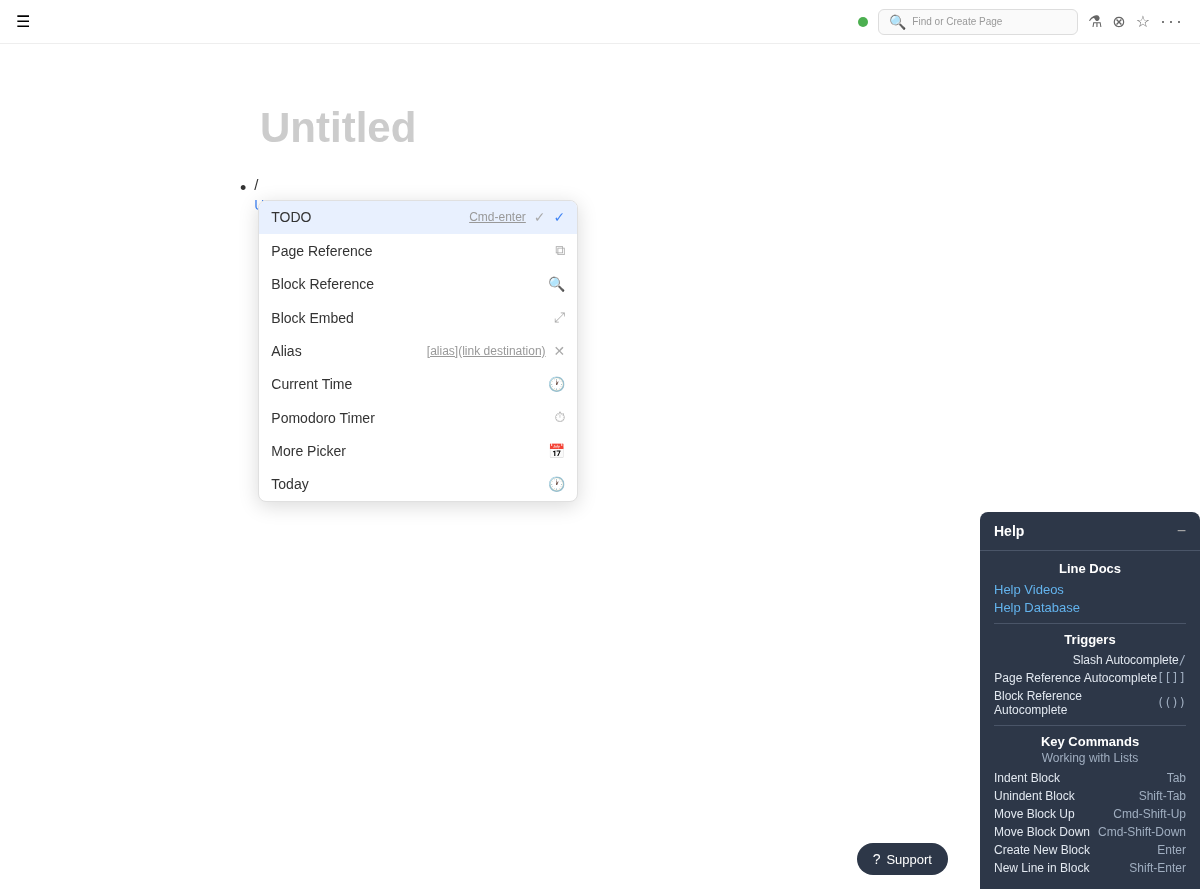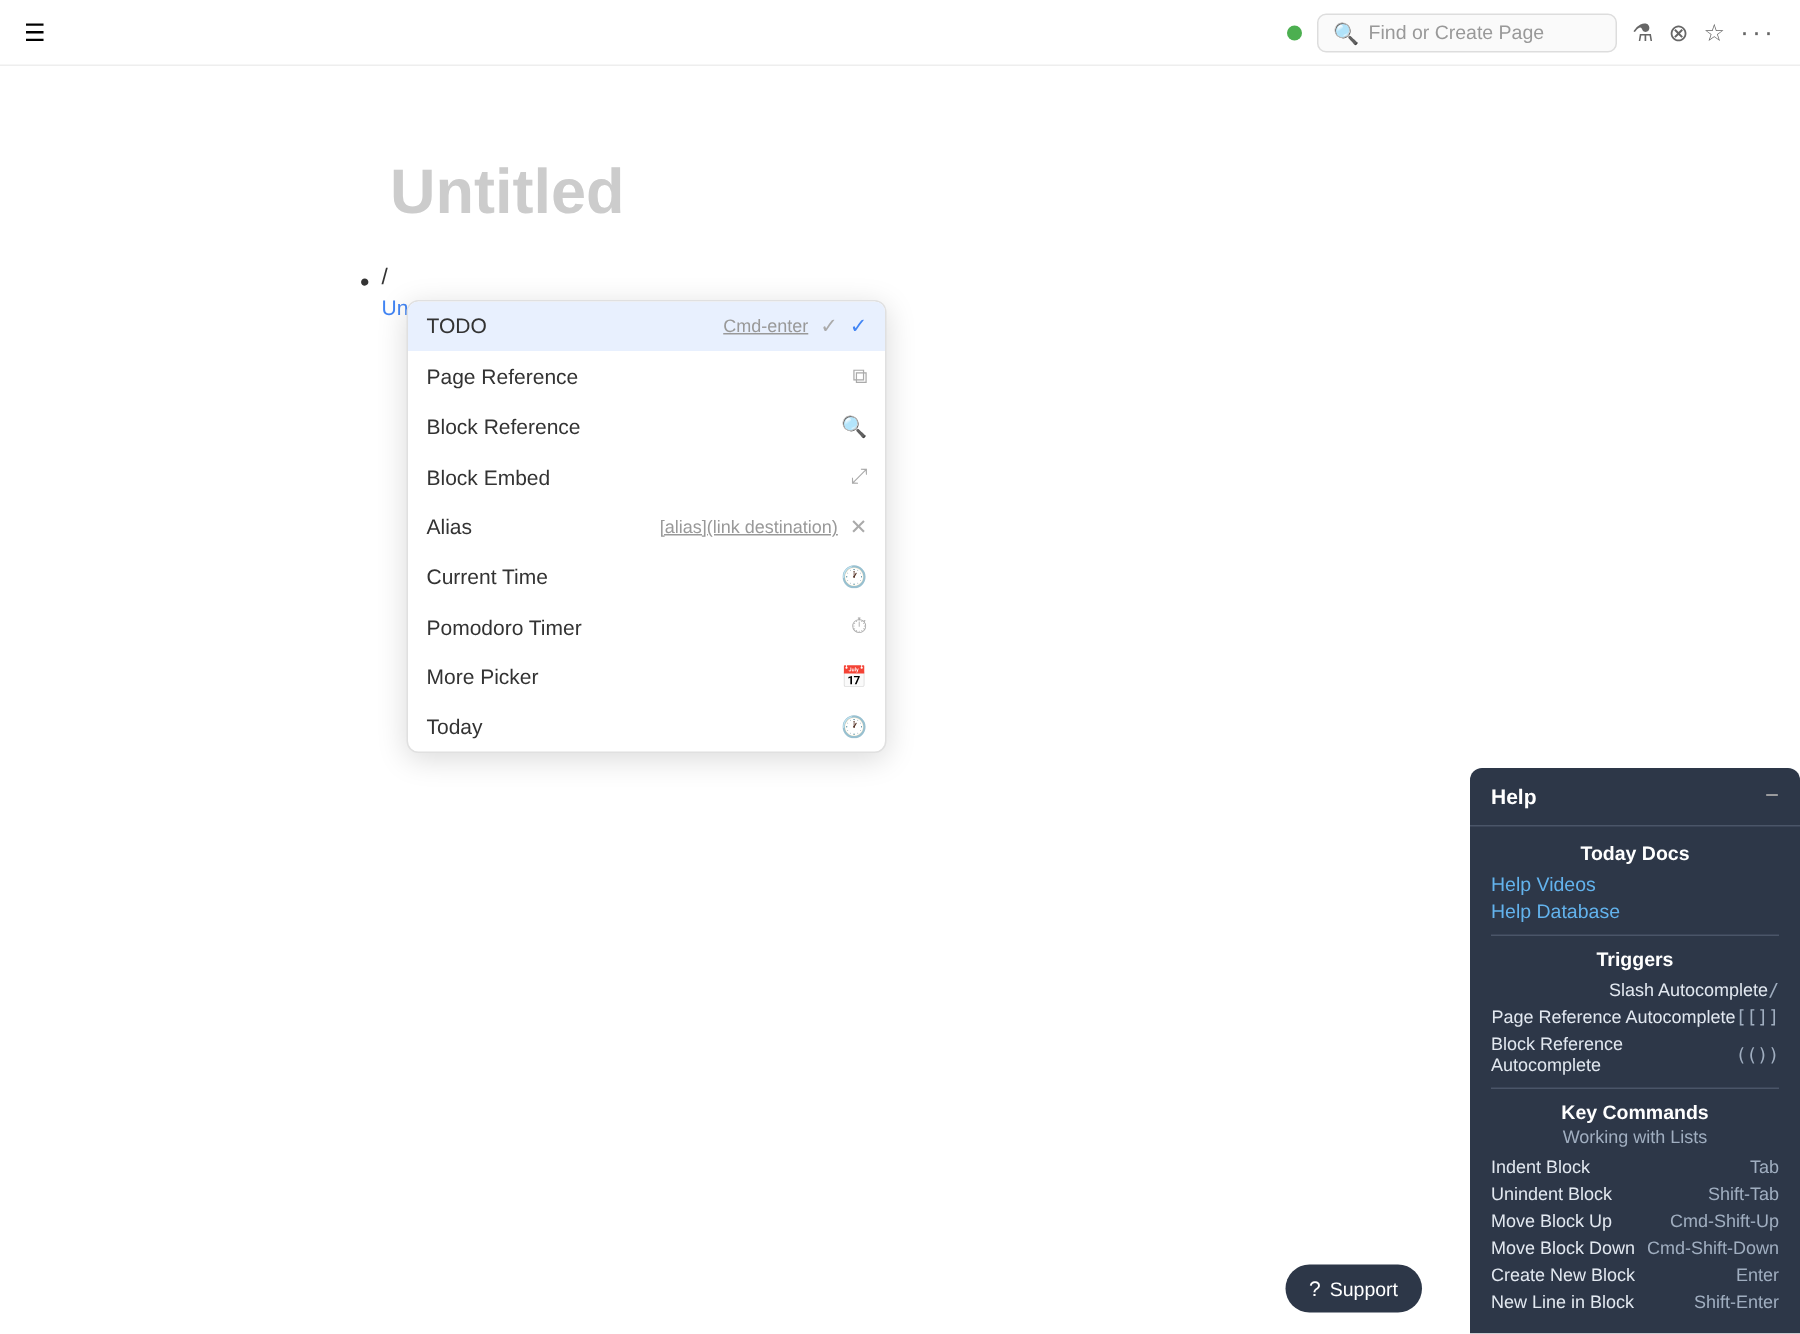--- a/index.html
+++ b/index.html
@@ -15,39 +15,39 @@
     .header-left { position: absolute; left: 16px; }
     .header-right { display: flex; align-items: center; gap: 10px; }
     .status-dot { width: 10px; height: 10px; background: #4caf50; border-radius: 50%; }
     .search-bar {
       display: flex; align-items: center; gap: 6px;
       border: 1px solid #ddd; border-radius: 6px;
       padding: 4px 10px; width: 200px; cursor: text;
       background: #fafafa;
     }
     .search-icon { color: #999; font-size: 14px; }
-    .search-text { font-size: 13px; color: #999; }
+    .search-text { font-size: 10px; color: #999; }
     .header-icon { font-size: 16px; color: #666; cursor: pointer; }
     .header-more { font-size: 18px; color: #666; cursor: pointer; letter-spacing: 2px; }
 
     
     .main { padding: 60px 0 0 180px; position: relative; }
     .page-title {
       font-size: 42px; font-weight: 700; color: #ccc;
       margin-bottom: 24px; padding-left: 80px;
     }
 
     
     .block-area { display: flex; align-items: flex-start; gap: 8px; padding-left: 60px; }
     .bullet { font-size: 18px; color: #333; padding-top: 2px; }
     .block-input { font-size: 15px; color: #333; position: relative; }
 
     
     .slash-dropdown {
-      position: absolute; top: 24px; left: 17px; z-index: 100;
+      position: absolute; top: 24px; left: 4px; z-index: 100;
       background: #fff; border: 1px solid #e0e0e0;
       border-radius: 8px; box-shadow: 0 4px 20px rgba(0,0,0,0.15);
       width: 320px; overflow: hidden;
     }
     .dropdown-item {
       display: flex; align-items: center; justify-content: space-between;
       padding: 8px 12px; cursor: pointer; font-size: 14px; color: #333;
       border-bottom: 1px solid transparent;
     }
     .dropdown-item.selected { background: #e8f0fe; }
@@ -202,21 +202,21 @@
     </div>
   </div>
 </div>
 
 <div class="help-panel">
   <div class="help-header">
     <span class="help-title">Help</span>
     <span class="help-minimize">−</span>
   </div>
   <div class="help-body">
-    <div class="help-section-title">Today Docs</div>
+    <div class="help-section-title">Line Docs</div>
     <div id="help-links">
         <a class="help-link">Help Videos</a>
         <a class="help-link">Help Database</a>
       </div>
     <hr class="help-divider">
     <div class="help-section-title">Triggers</div>
     <div id="help-triggers">
         <div class="help-trigger-row">
           <span class="help-trigger-label">Slash Autocomplete</span>
           <span class="help-trigger-key">/</span>

